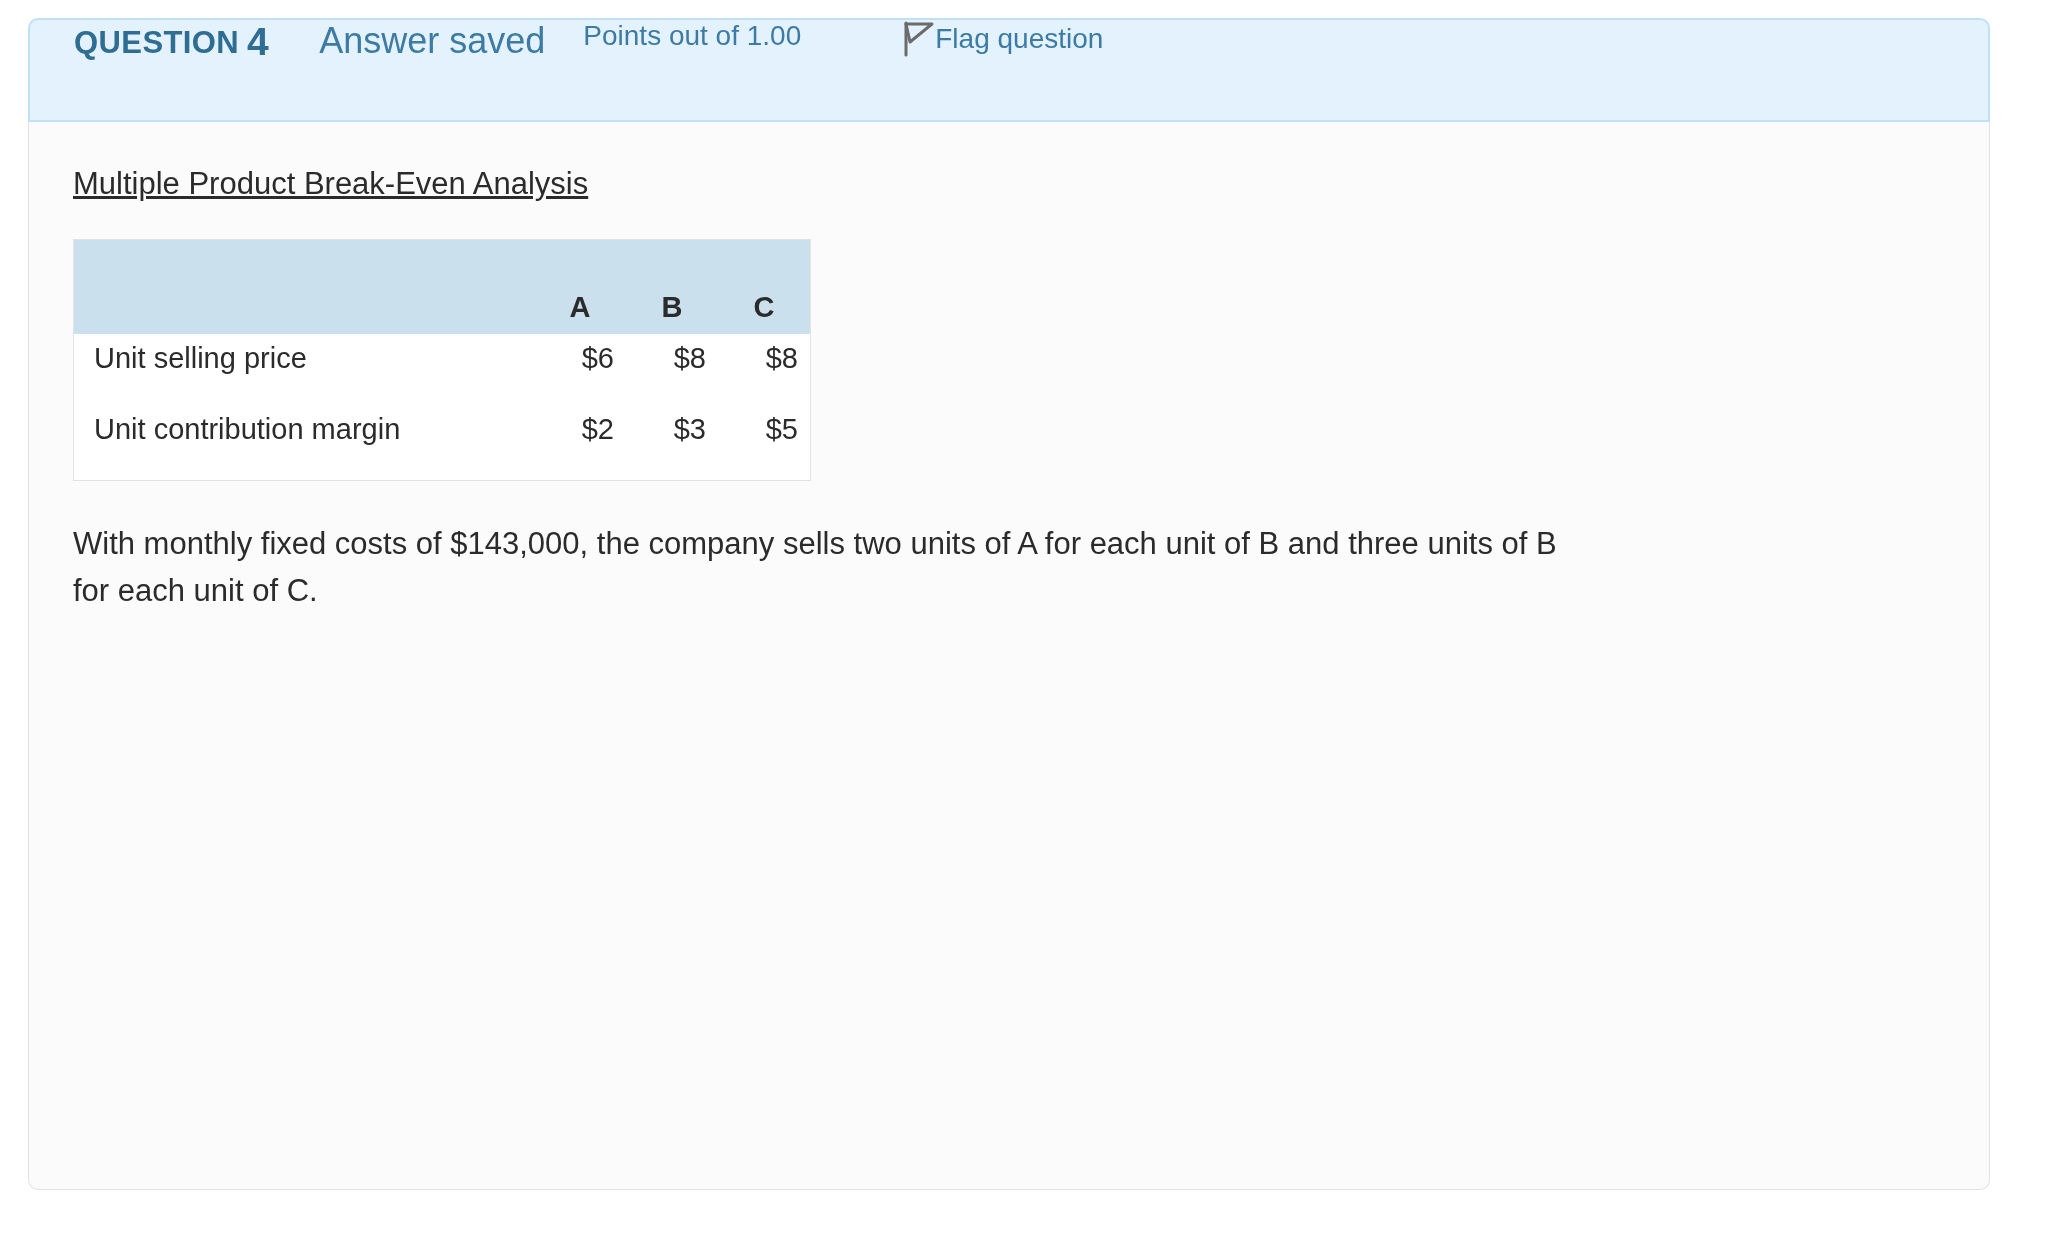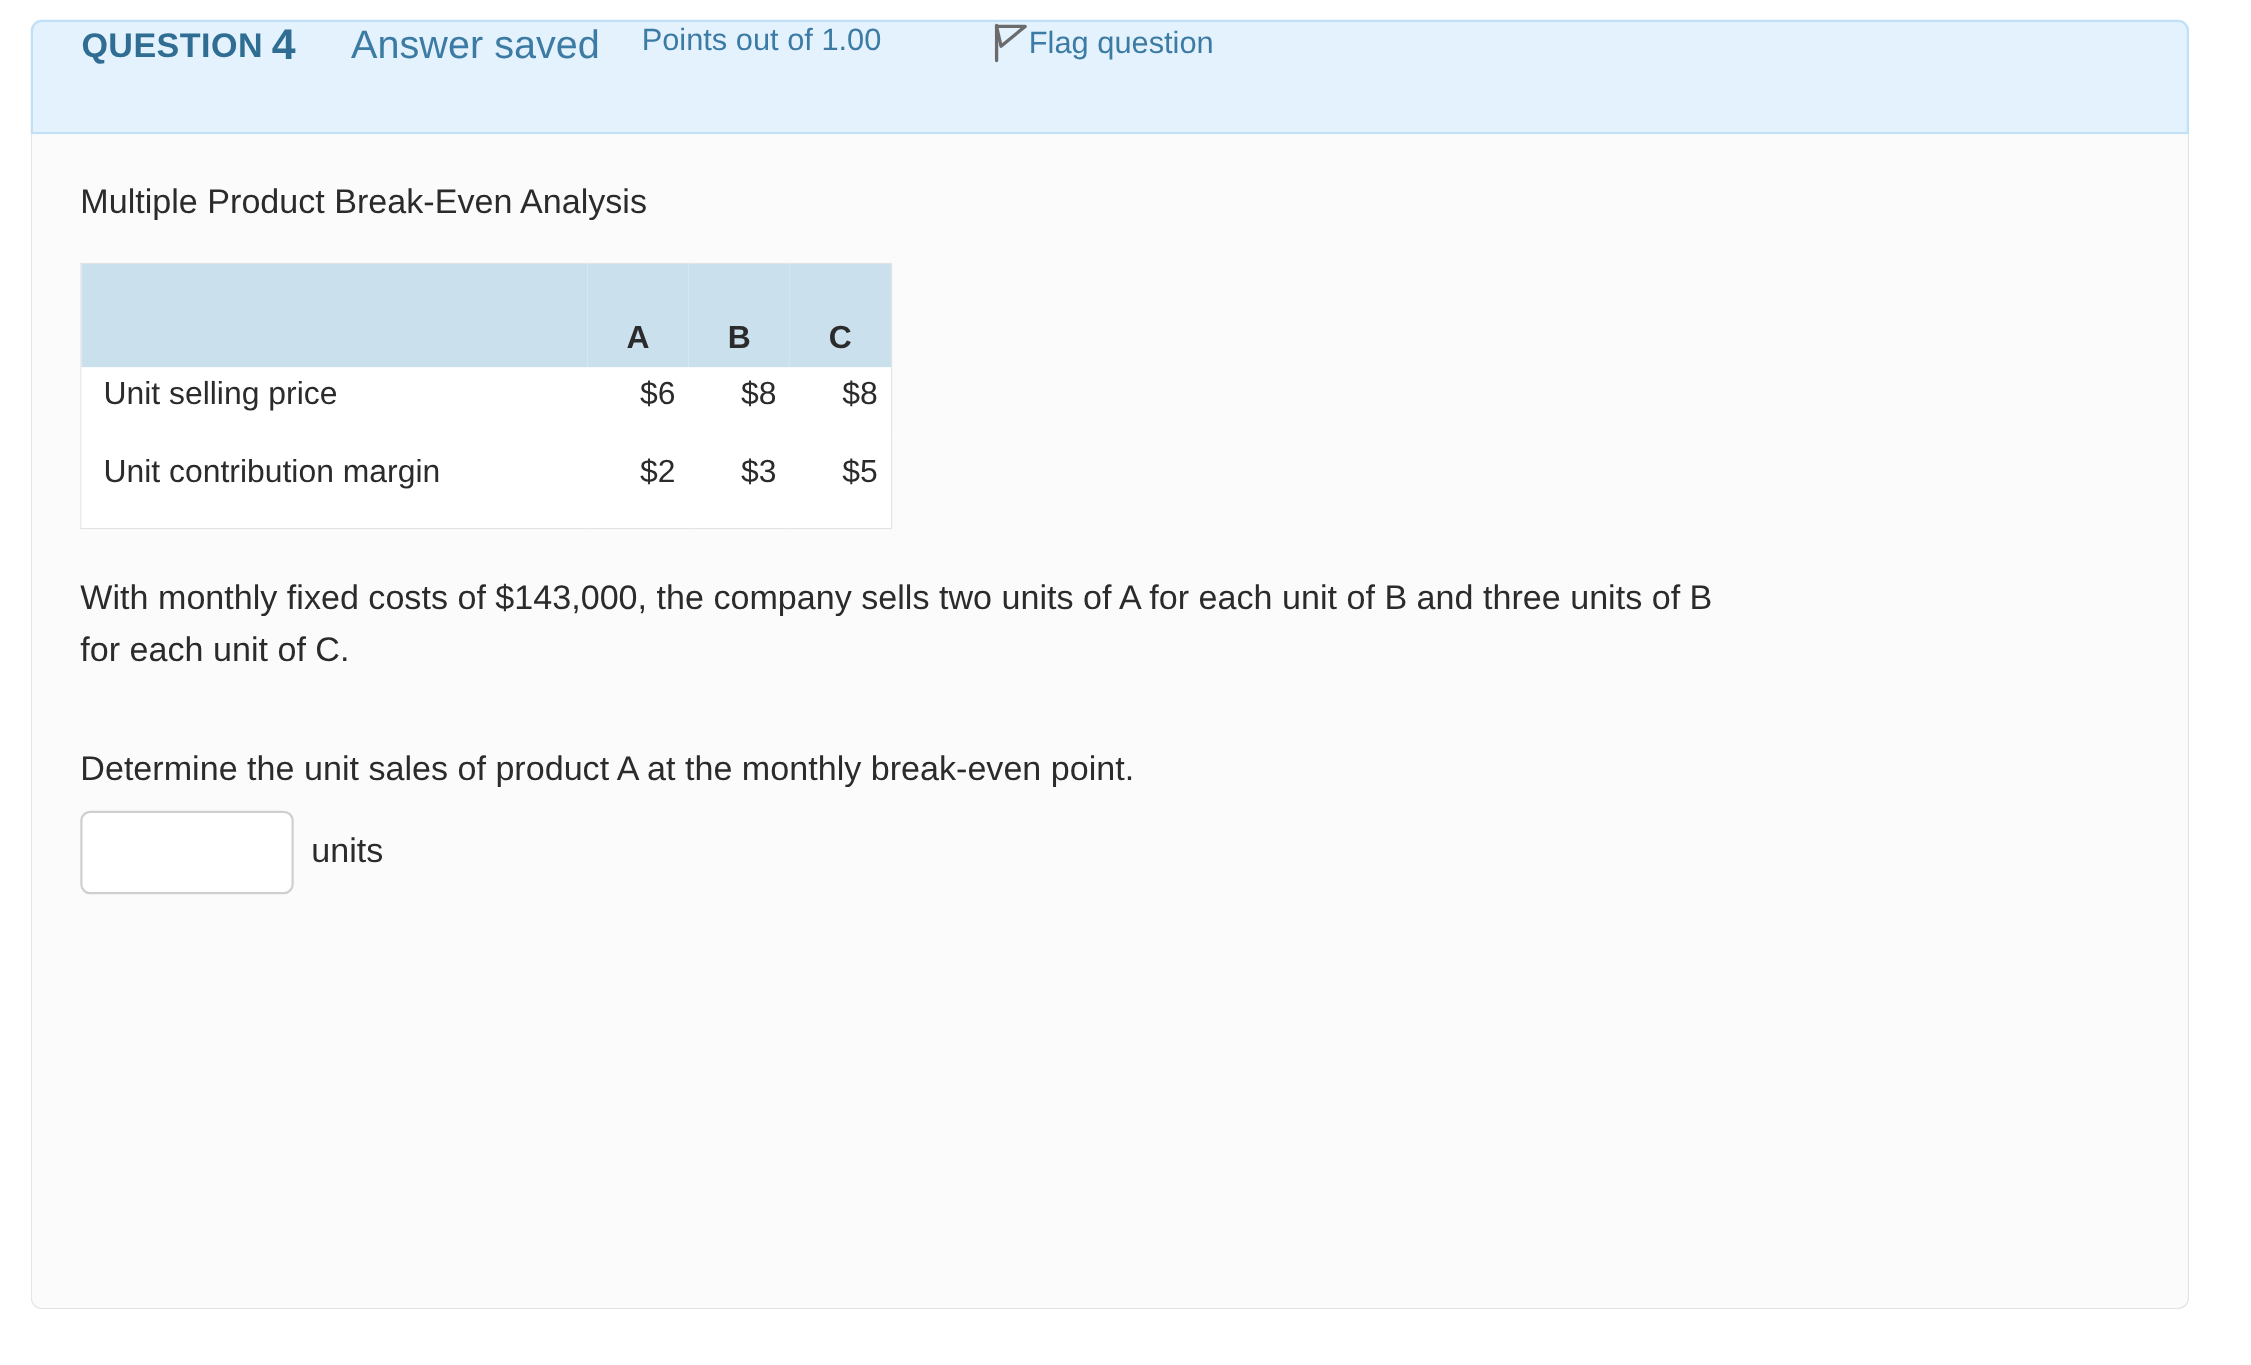--- a/index.html
+++ b/index.html
@@ -92,21 +92,21 @@
     border-radius: 0 0 10px 10px;
     padding: 38px 44px 62px 44px;
     min-height: 1068px;
   }
 
   .qtext {
     font-size: 31px;
     line-height: 1.52;
     color: #2b2b2b;
   }
-  .qtext p { margin: 0; }
+  .qtext p { margin: 0; text-decoration: underline; }
 
   
   .data-table-wrap {
     margin-top: 32px;
   }
   table.data-table {
     border-collapse: collapse;
     border: 1px solid #e3e3e3;
     background: #ffffff;
     font-size: 29px;
@@ -250,23 +250,16 @@
               <td class="num">$5</td>
             </tr>
           </tbody>
         </table>
       </div>
 
       <div class="para-block">
         <p>With monthly fixed costs of $143,000, the company sells two units of A for each unit of B and three units of B for each unit of C.</p>
       </div>
 
-      <div class="prompt-block">
-        <p>Determine the unit sales of product A at the monthly break-even point.</p>
-        <div class="answer-row">
-          <input class="answer-input" type="text" placeholder="" style="">
-          <span class="answer-unit">units</span>
-        </div>
-      </div>
 
     </div>
   </div>
 </div>
 
 </body></html>

